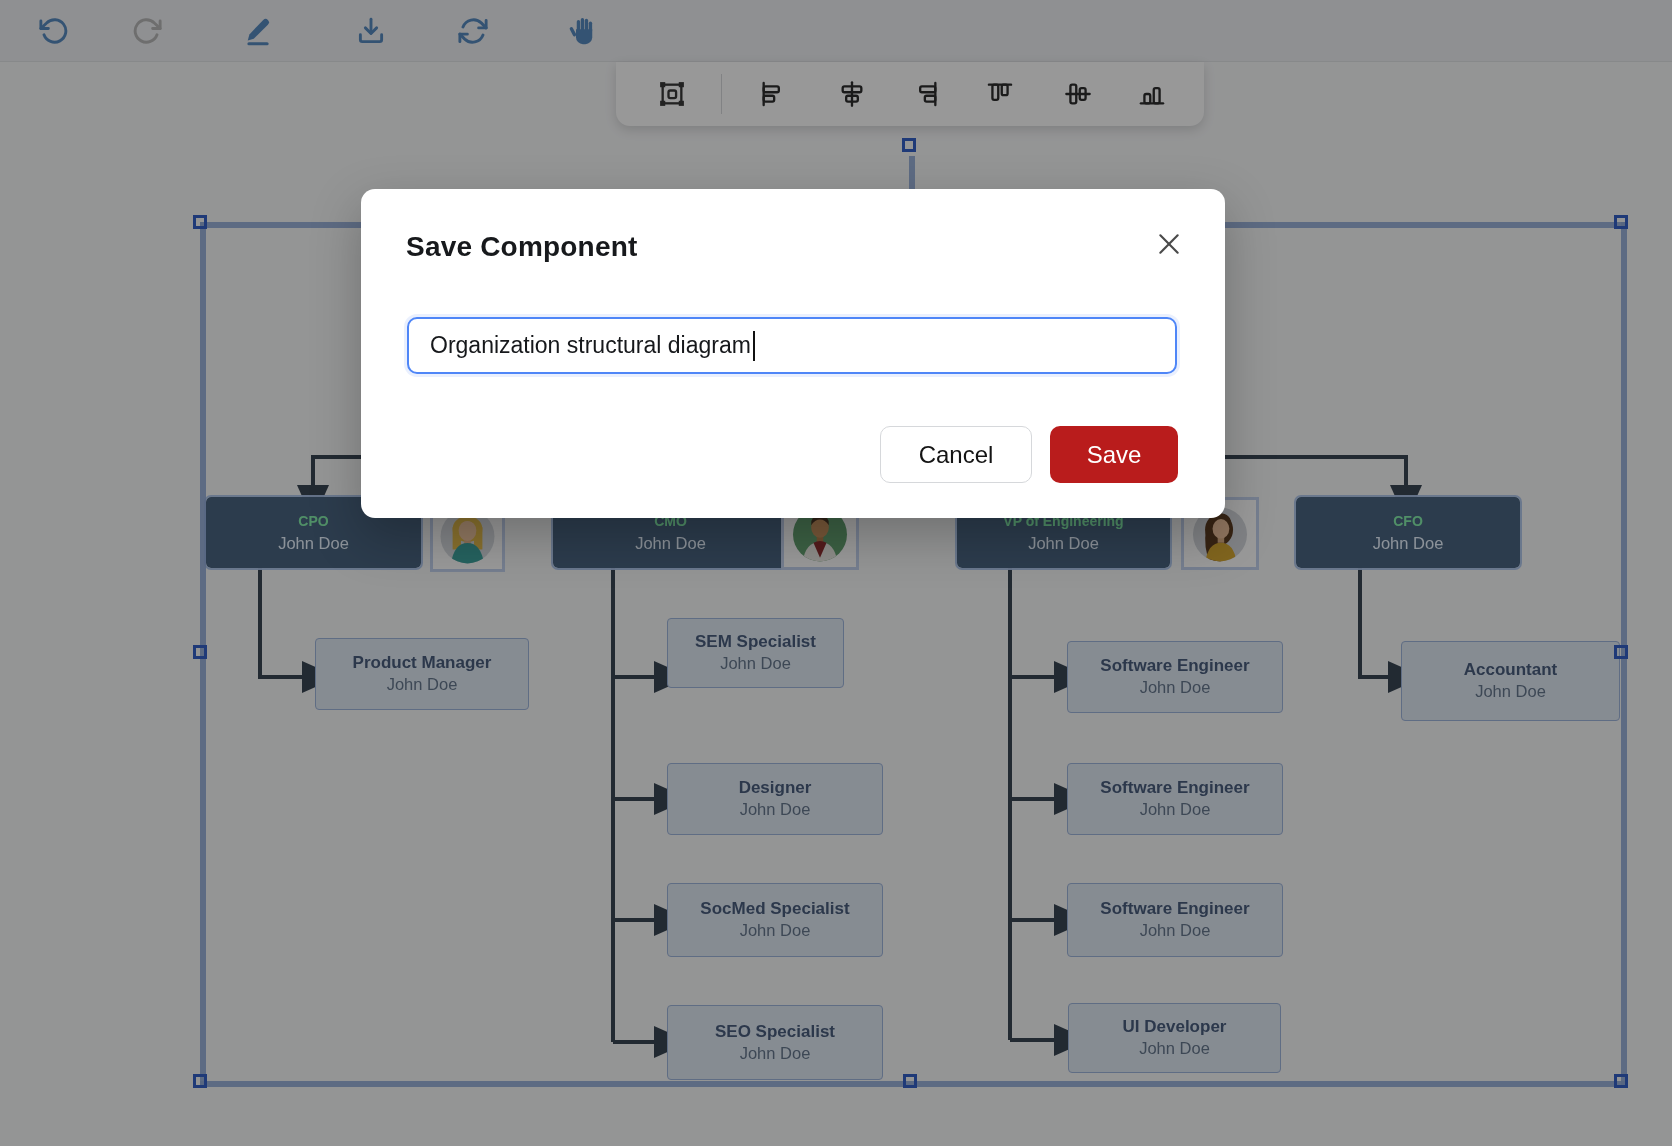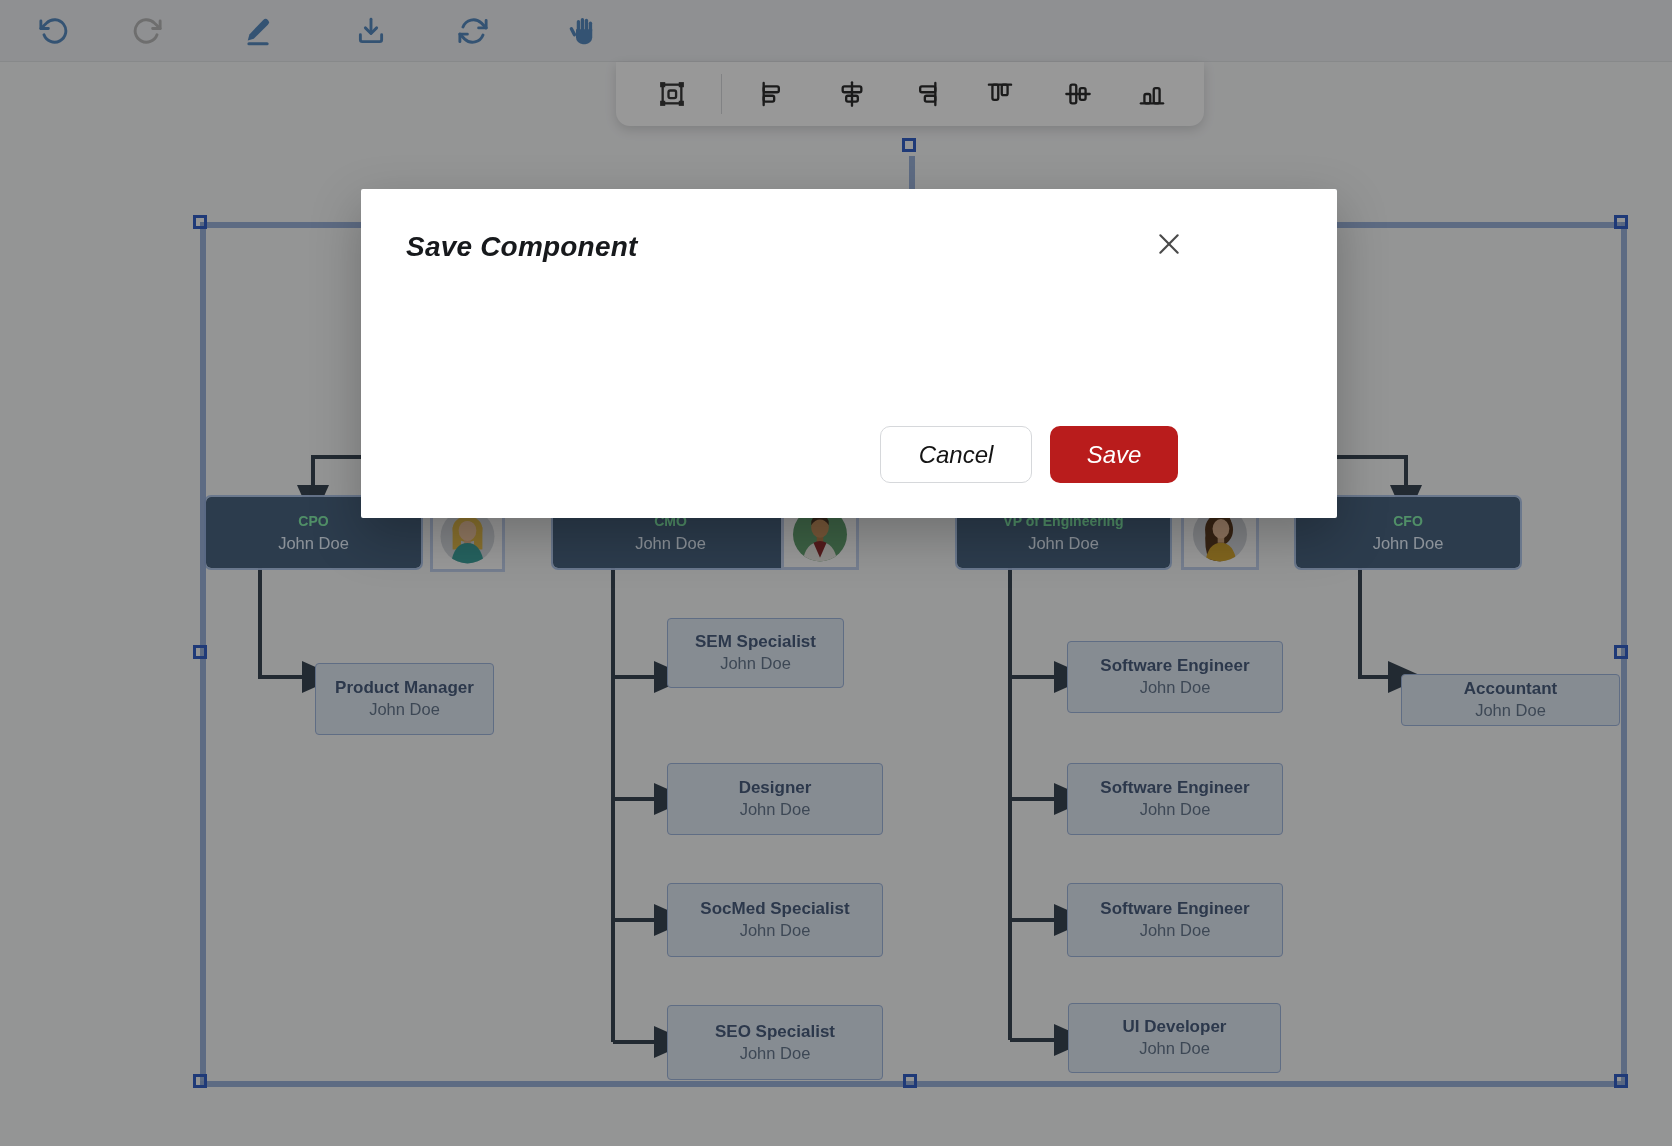--- a/index.html
+++ b/index.html
@@ -41,23 +41,23 @@
   #wires { position:absolute; left:0; top:0; z-index:1; }
 
   
   .sel-edge { position:absolute; background:rgba(147,171,216,.92); z-index:2; }
   .sel-handle { position:absolute; width:14px; height:14px; border:3px solid #3562c9;
                 background:transparent; z-index:2; cursor:pointer; }
 
   
   #overlay { position:absolute; left:0; top:0; width:1672px; height:1146px;
              background:rgba(0,0,0,.40); z-index:3; }
-  .modal { position:absolute; left:361px; top:189px; width:976px; height:329px;
-           background:#ffffff; border-radius:2px; z-index:4;
-           box-shadow:0 18px 50px rgba(0,0,0,.25);font-style:italic; }
+  .modal { position:absolute; left:361px; top:189px; width:864px; height:329px;
+           background:#ffffff; border-radius:14px; z-index:4;
+           box-shadow:0 18px 50px rgba(0,0,0,.25); }
   .modal-title { position:absolute; left:45px; top:42px; font-size:28px; font-weight:bold;
                  color:#17191c; letter-spacing:.2px; }
   .modal-close { position:absolute; left:794px; top:41px; width:28px; height:28px;
                  display:flex; align-items:center; justify-content:center; cursor:pointer; }
   .modal-input { position:absolute; left:46px; top:128px; width:770px; height:57px;
                  border:2px solid #4f86f7; border-radius:10px; background:#fff;
                  box-shadow:0 0 0 3px rgba(79,134,247,.12);
                  display:flex; align-items:center; padding-left:21px; cursor:text; }
   .modal-input .val { font-size:23px; color:#16181b; }
   .caret { display:inline-block; width:2px; height:30px; background:#111;
@@ -209,33 +209,33 @@
   </div>
   <div class="node exec" style="left:957px;top:497px;width:213px;height:71px">
     <div class="t">VP of Engineering</div>
     <div class="s">John Doe</div>
   </div>
   <div class="node exec" style="left:1296px;top:497px;width:224px;height:71px">
     <div class="t">CFO</div>
     <div class="s">John Doe</div>
   </div>
 
-  <div class="node member" style="left:315px;top:663px;width:179px;height:72px">
+  <div class="node member" style="left:315px;top:638px;width:214px;height:72px">
     <div class="t">Product Manager</div>
     <div class="s">John Doe</div>
   </div>
   <div class="node member" style="left:667px;top:618px;width:177px;height:70px">
     <div class="t">SEM Specialist</div>
     <div class="s">John Doe</div>
   </div>
   <div class="node member" style="left:1067px;top:641px;width:216px;height:72px">
     <div class="t">Software Engineer</div>
     <div class="s">John Doe</div>
   </div>
-  <div class="node member" style="left:1401px;top:674px;width:219px;height:52px">
+  <div class="node member" style="left:1401px;top:641px;width:219px;height:80px">
     <div class="t">Accountant</div>
     <div class="s">John Doe</div>
   </div>
   <div class="node member" style="left:667px;top:763px;width:216px;height:72px">
     <div class="t">Designer</div>
     <div class="s">John Doe</div>
   </div>
   <div class="node member" style="left:1067px;top:763px;width:216px;height:72px">
     <div class="t">Software Engineer</div>
     <div class="s">John Doe</div>
@@ -331,17 +331,21 @@
   <div id="overlay"></div>
 
   <div class="modal">
     <div class="modal-title">Save Component</div>
     <div class="modal-close">
       <svg viewBox="0 0 24 24" width="26" height="26" fill="none" stroke="#4a4a4a" stroke-width="2" stroke-linecap="round">
         <line x1="4" y1="4" x2="20" y2="20"></line>
           <line x1="20" y1="4" x2="4" y2="20"></line>
       </svg>
     </div>
+    <div class="modal-input" role="textbox">
+      <span class="val">Organization structural diagram</span>
+        <span class="caret"></span>
+    </div>
     <div class="btn btn-cancel">Cancel</div>
     <div class="btn btn-save">Save</div>
   </div>
 
 </div>
 
 </body></html>

